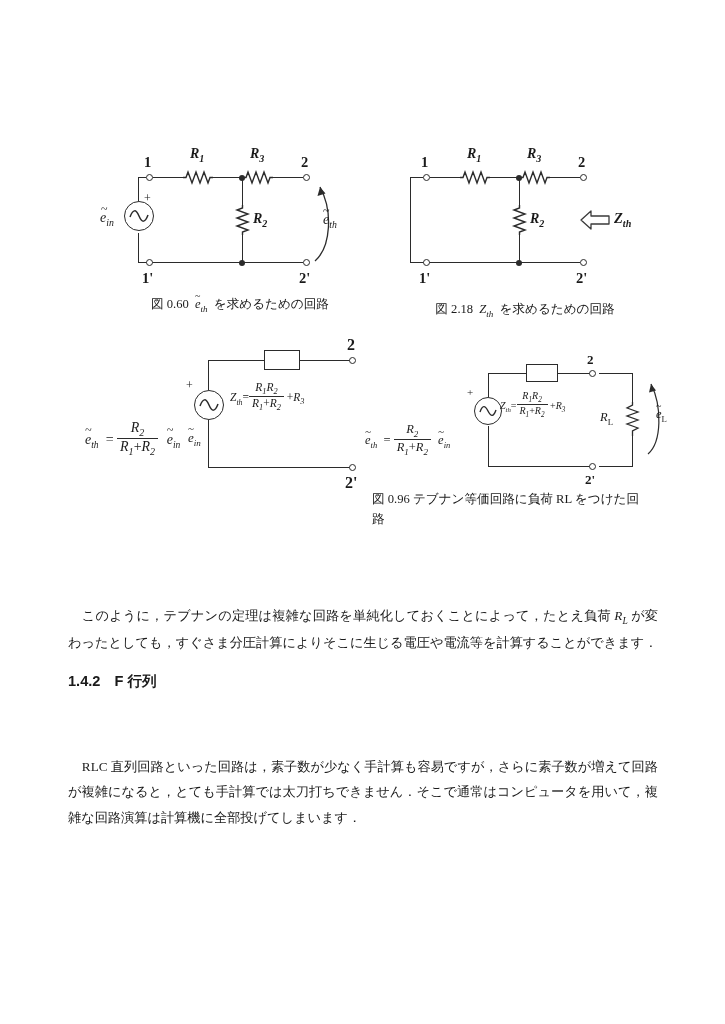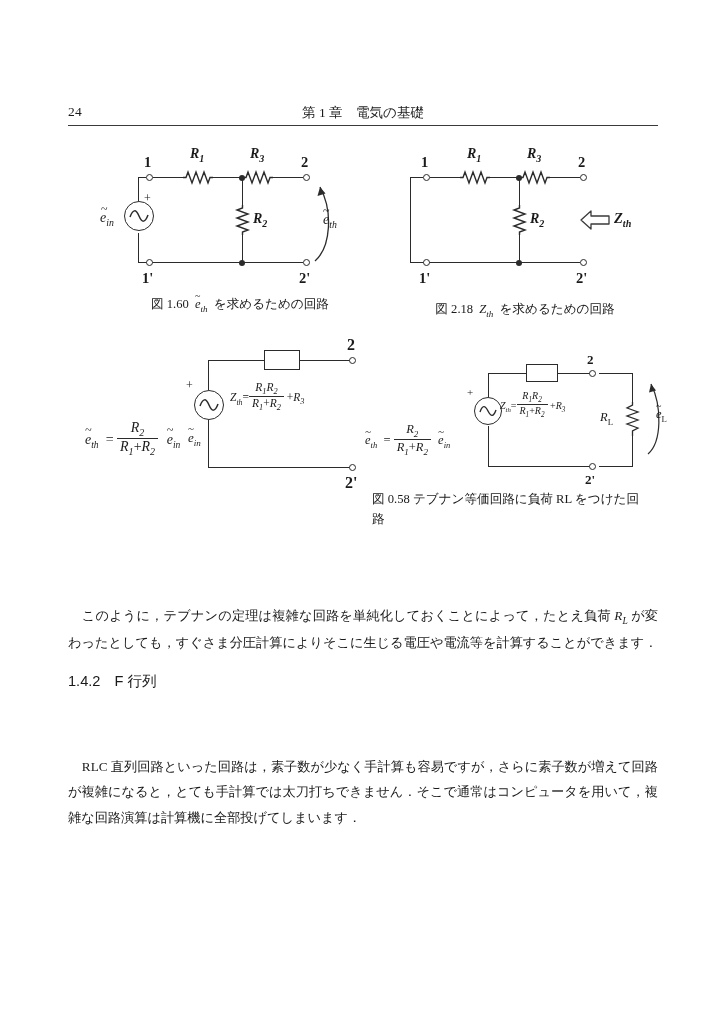--- a/index.html
+++ b/index.html
@@ -51,25 +51,20 @@
   .sec{position:absolute;left:68px;font-family:"Liberation Sans","DejaVu Sans",sans-serif;font-size:14.6px;}
   .sec .num{margin-right:14px;}
   em.v{font-style:italic;}
   em.v sub{font-size:.72em;}
 </style>
 </head>
 <body>
 
 <div class="page">
 
-  <div class="hdr">
-    <div class="pg">24</div>
-    <div class="ttl">第 1 章　電気の基礎</div>
-    <div class="rule"></div>
-  </div>
 
   <div class="fig" style="left:118px;top:145px;width:230px;height:160px;">
 
     <div class="wire h" style="left:20px;top:32px;width:8px;"></div>
     <div class="wire h" style="left:35px;top:32px;width:30px;"></div>
     <div class="wire h" style="left:95px;top:32px;width:30px;"></div>
     <div class="wire h" style="left:155px;top:32px;width:30px;"></div>
     <div class="wire v" style="left:20px;top:32px;height:24px;"></div>
     <div class="wire v" style="left:20px;top:88px;height:29px;"></div>
     <div class="wire h" style="left:20px;top:117px;width:165px;"></div>
@@ -121,21 +116,21 @@
     </svg>
     <div class="lbl" style="left:205px;top:68px;font-size:14px;">
       <span style="position:relative;display:inline-block;">
         <span style="position:absolute;left:0px;top:-8px;font-size:12px;">~</span>
         <span class="ital">e</span><sub style="font-size:.7em;" class="ital">th</sub>
       </span>
     </div>
   </div>
 
   <div class="cap" style="left:125px;top:295px;width:230px;text-align:center;">
-    <span>図 1.60</span>
+    <span>図 0.60</span>
     <span style="margin:0 3px;">
       <span style="position:relative;display:inline-block;">
         <span style="position:absolute;left:0px;top:-7px;font-size:10px;">~</span>
         <em class="v">e<sub>th</sub></em>
       </span>
     </span>
     <span>を求めるための回路</span>
   </div>
 
   <div class="fig" style="left:395px;top:145px;width:250px;height:160px;">
@@ -294,30 +289,30 @@
         <span class="den"><em class="v">R<sub>1</sub></em><span class="up">+</span><em class="v">R<sub>2</sub></em></span>
       </span>
       <span style="position:relative;display:inline-block;margin-left:4px;">
         <span style="position:absolute;left:0px;top:-8px;font-size:11px;">~</span>
         <em class="v">e</em><sub style="font-size:.68em;">in</sub>
       </span>
     </div>
   </div>
 
   <div class="cap" style="left:372px;top:490px;width:300px;">
-    <div>図 0.58 テブナン等価回路に負荷 RL をつけた回</div>
+    <div>図 0.96 テブナン等価回路に負荷 RL をつけた回</div>
     <div>路</div>
   </div>
 
 
   <div class="body" style="top:603px;">
     <p class="indent"><span>このように，テブナンの定理は複雑な回路を単純化しておくことによって，たとえ負荷 </span><em class="v">R<sub>L</sub></em><span> が変わったとしても，すぐさま分圧計算によりそこに生じる電圧や電流等を計算することができます．</span></p>
   </div>
 
-  <div class="sec" style="top:672px;">
+  <div class="sec" style="top:672px;font-weight:bold;">
     <span class="num">1.4.2</span><span>F 行列</span>
   </div>
 
   <div class="body" style="top:710px;margin-top:44px;">
     <p class="indent">RLC 直列回路といった回路は，素子数が少なく手計算も容易ですが，さらに素子数が増えて回路が複雑になると，とても手計算では太刀打ちできません．そこで通常はコンピュータを用いて，複雑な回路演算は計算機に全部投げてしまいます．</p>
   </div>
 
 
 </div>
 

